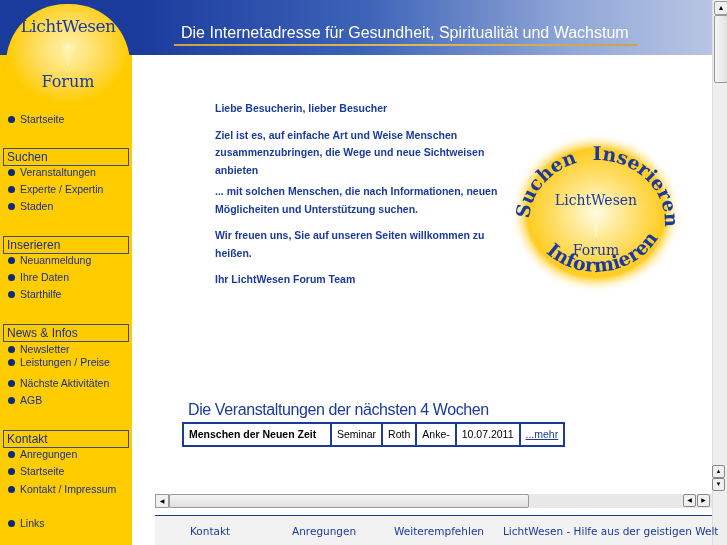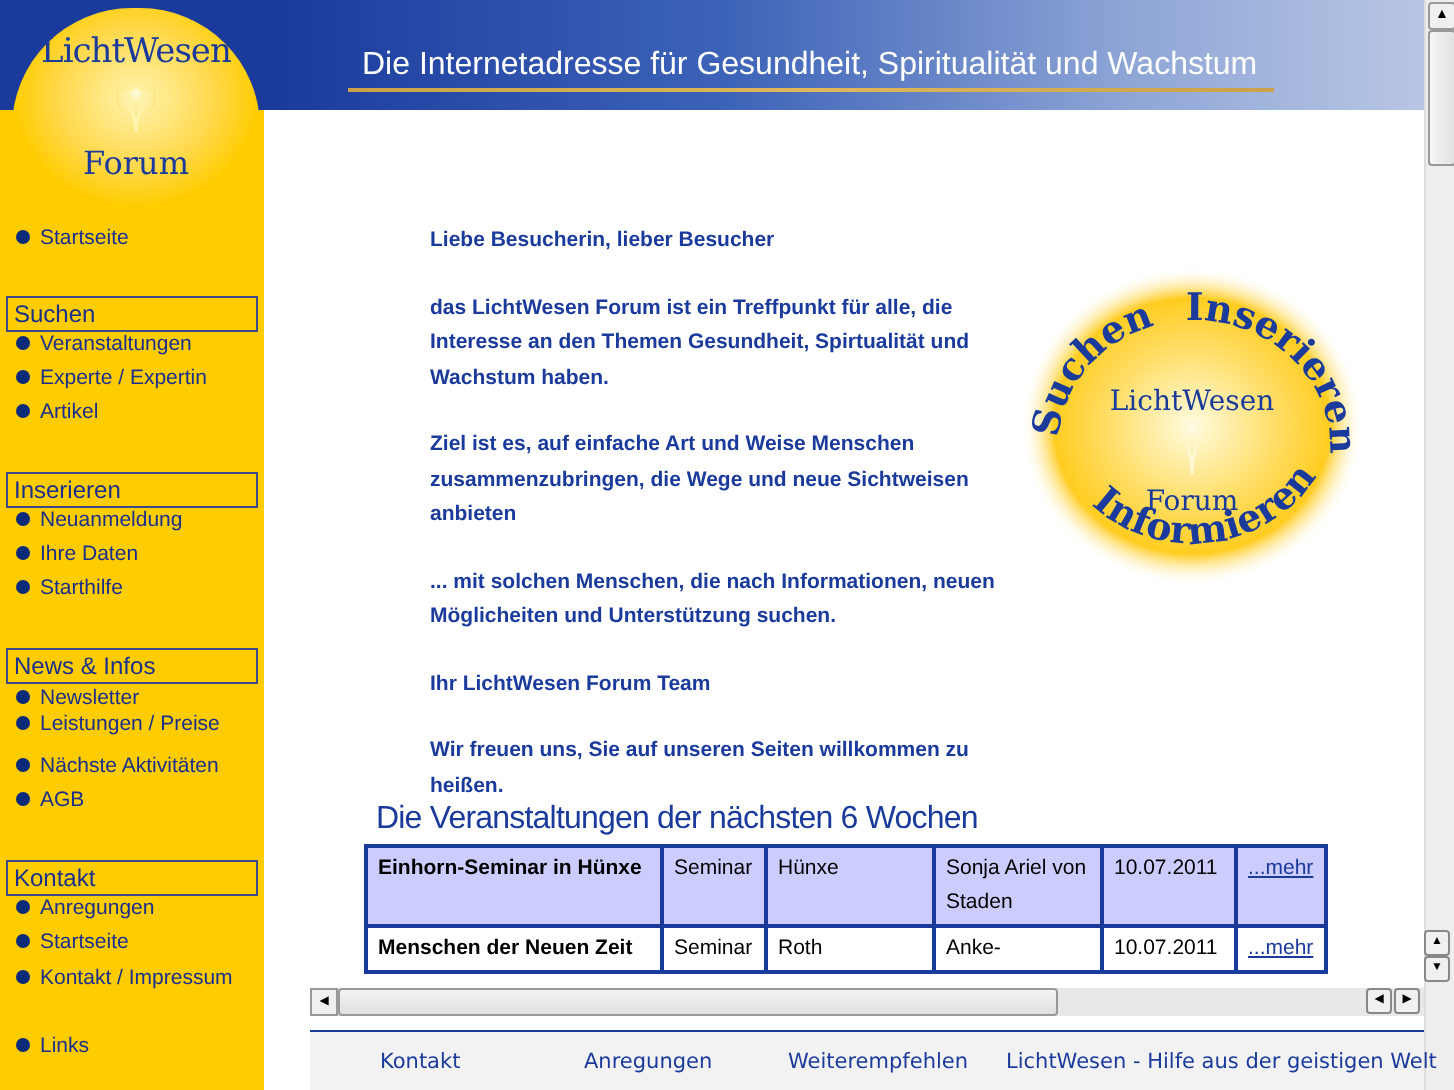--- a/index.html
+++ b/index.html
@@ -22,21 +22,21 @@
   .banner-title { position:absolute; left:49px; top:24px; font-size:16px; color:#ffffff; white-space:nowrap; }
   .banner-line { position:absolute; left:42px; top:44px; width:463px; height:2px; background:linear-gradient(90deg,#c9a24a,#e0b85a,#c9a24a); }
 
   
   .vscroll { position:absolute; left:712px; top:0; width:15px; height:545px; background:#eeeeee; border-left:1px solid #dddddd; }
   .vs-up { position:absolute; left:1px; top:1px; width:12px; height:12px; background:#f0f0f0; border:1px solid #999; border-radius:2px; font-size:7px; text-align:center; line-height:12px; color:#000; }
   .vs-thumb { position:absolute; left:1px; top:15px; width:12px; height:66px; background:linear-gradient(90deg,#f6f6f6,#e2e2e2); border:1px solid #999; border-radius:2px; }
 
   
   .content { position:absolute; left:183px; top:96px; width:320px; font-size:10.5px; font-weight:bold; color:#1a3a9c; line-height:17.5px; }
-  .content p { margin:16px 0 9px 0;padding-left:32px; }
+  .content p { margin:4px 0 9px 0;padding-left:32px; }
   .emblem { position:absolute; left:507px; top:133px; width:178px; height:160px; }
 
   .section-title { position:absolute; left:188px; top:401px; font-size:16px; color:#1a3a9c; letter-spacing:-0.4px; white-space:nowrap; }
 
   
   .frame { position:absolute; left:155px; top:419px; width:557px; height:74px; overflow:hidden; }
   table.events { position:absolute; left:27px; top:3px; border-collapse:collapse; font-size:10.5px; color:#000; }
   table.events td { border:2px solid #1a3a9c; padding:2px 5px; vertical-align:top; line-height:17px; }
   table.events tr.odd td { background:#ccccff; }
   table.events tr.even td { background:#ffffff; }
@@ -69,21 +69,21 @@
       <path d="M1 3 Q0 10 3 13 M19 3 Q20 10 17 13" stroke="#ffe680" stroke-width="1" fill="none"></path>
     </svg>
     <div class="logo-bot">Forum</div>
   </div>
 
   <div class="nav-item" style="top:112px"><span class="bullet"></span><span>Startseite</span></div>
 
   <div class="nav-head" style="top:148px">Suchen</div>
   <div class="nav-item" style="top:165px"><span class="bullet"></span><span>Veranstaltungen</span></div>
   <div class="nav-item" style="top:182px"><span class="bullet"></span><span>Experte / Expertin</span></div>
-  <div class="nav-item" style="top:199px"><span class="bullet"></span><span>Artikel</span></div>
+  <div class="nav-item" style="top:199px"><span class="bullet"></span><span>Staden</span></div>
 
   <div class="nav-head" style="top:236px">Inserieren</div>
   <div class="nav-item" style="top:253px"><span class="bullet"></span><span>Neuanmeldung</span></div>
   <div class="nav-item" style="top:270px"><span class="bullet"></span><span>Ihre Daten</span></div>
   <div class="nav-item" style="top:287px"><span class="bullet"></span><span>Starthilfe</span></div>
 
   <div class="nav-head" style="top:324px">News &amp; Infos</div>
   <div class="nav-item" style="top:342px"><span class="bullet"></span><span>Newsletter</span></div>
   <div class="nav-item" style="top:355px"><span class="bullet"></span><span>Leistungen / Preise</span></div>
   <div class="nav-item" style="top:376px"><span class="bullet"></span><span>Nächste Aktivitäten</span></div>
@@ -102,25 +102,24 @@
   <div class="banner-line"></div>
 </div>
 
 <div class="vscroll">
   <div class="vs-up">▲</div>
   <div class="vs-thumb"></div>
 </div>
 
 <div class="content">
   <p>Liebe Besucherin, lieber Besucher</p>
-  <p>das LichtWesen Forum ist ein Treffpunkt für alle, die Interesse an den Themen Gesundheit, Spirtualität und Wachstum haben.</p>
   <p style="margin-bottom:0">Ziel ist es, auf einfache Art und Weise Menschen zusammenzubringen, die Wege und neue Sichtweisen anbieten</p>
   <p>... mit solchen Menschen, die nach Informationen, neuen Möglicheiten und Unterstützung suchen.</p>
+  <p>Wir freuen uns, Sie auf unseren Seiten willkommen zu heißen.</p>
   <p>Ihr LichtWesen Forum Team</p>
-  <p>Wir freuen uns, Sie auf unseren Seiten willkommen zu heißen.</p>
 </div>
 
 <svg class="emblem" viewBox="0 0 178 160">
   <defs>
     <radialGradient id="eg" cx="50%" cy="50%" r="50%">
       <stop offset="0%" stop-color="#fffbe0"></stop>
       <stop offset="45%" stop-color="#ffe070"></stop>
       <stop offset="80%" stop-color="#ffcc20"></stop>
       <stop offset="100%" stop-color="#ffffff" stop-opacity="0"></stop>
     </radialGradient>
@@ -130,33 +129,25 @@
   <ellipse cx="89" cy="80" rx="86" ry="80" fill="url(#eg)"></ellipse>
   <text font-family="DejaVu Serif, serif" font-size="19" fill="#1a3a9c" font-weight="bold"><textPath href="#arcTop" startOffset="2%">Suchen</textPath></text>
   <text font-family="DejaVu Serif, serif" font-size="19" fill="#1a3a9c" font-weight="bold"><textPath href="#arcTop" startOffset="48%">Inserieren</textPath></text>
   <text font-family="DejaVu Serif, serif" font-size="19" fill="#1a3a9c" font-weight="bold"><textPath href="#arcBot" startOffset="22%">Informieren</textPath></text>
   <text x="89" y="72" text-anchor="middle" font-family="DejaVu Serif, serif" font-size="14" fill="#1a3a9c">LichtWesen</text>
   <path d="M83 80 Q89 92 89 104 Q89 92 95 80" stroke="#fff8d0" stroke-width="1.5" fill="none"></path>
   <circle cx="89" cy="81" r="2.5" fill="#fffbe0"></circle>
   <text x="89" y="122" text-anchor="middle" font-family="DejaVu Serif, serif" font-size="14" fill="#1a3a9c">Forum</text>
 </svg>
 
-<div class="section-title">Die Veranstaltungen der nächsten 6 Wochen</div>
+<div class="section-title">Die Veranstaltungen der nächsten 4 Wochen</div>
 
 <div class="frame">
   <table class="events">
     <tbody>
-        <tr class="odd">
-      <td class="title">Einhorn-Seminar in Hünxe</td>
-      <td style="width:40px">Seminar</td>
-      <td style="width:72px">Hünxe</td>
-      <td style="width:72px">Sonja Ariel von Staden</td>
-      <td style="width:55px">10.07.2011</td>
-      <td style="width:30px"><a>...mehr</a></td>
-    </tr>
     <tr class="even">
       <td class="title">Menschen der Neuen Zeit</td>
       <td>Seminar</td>
       <td>Roth</td>
       <td>Anke-</td>
       <td>10.07.2011</td>
       <td><a>...mehr</a></td>
     </tr>
   </tbody>
     </table>

